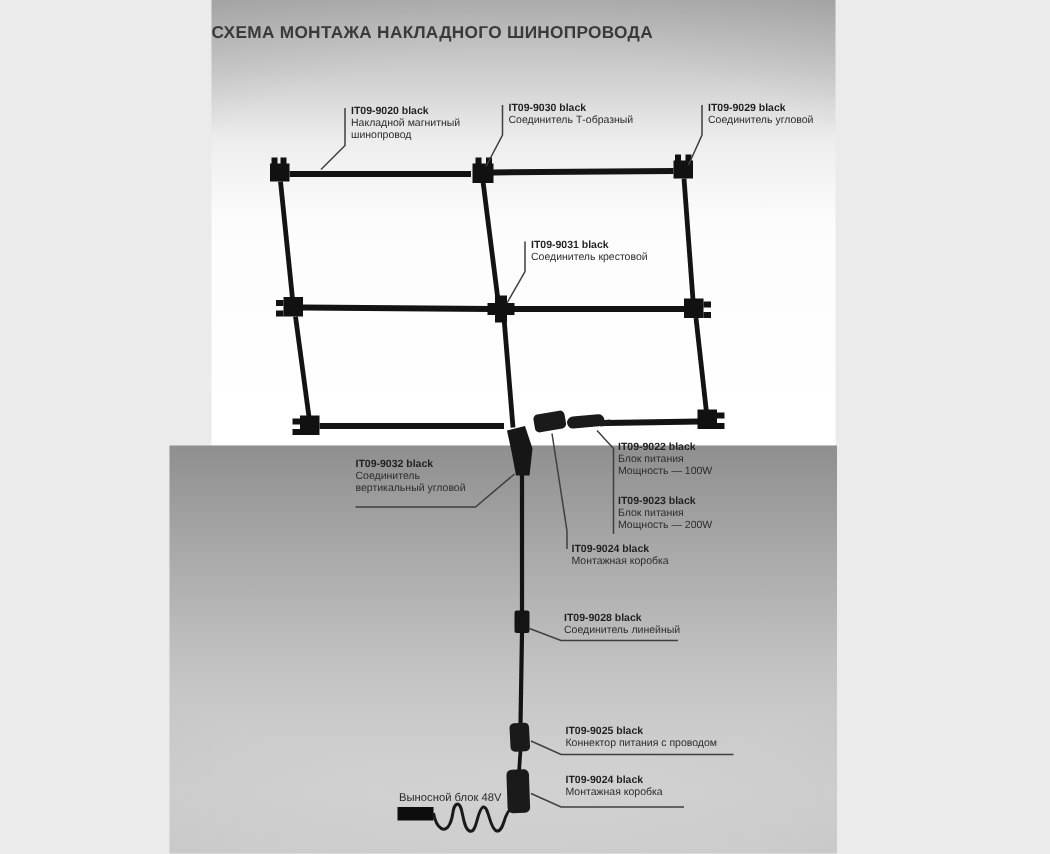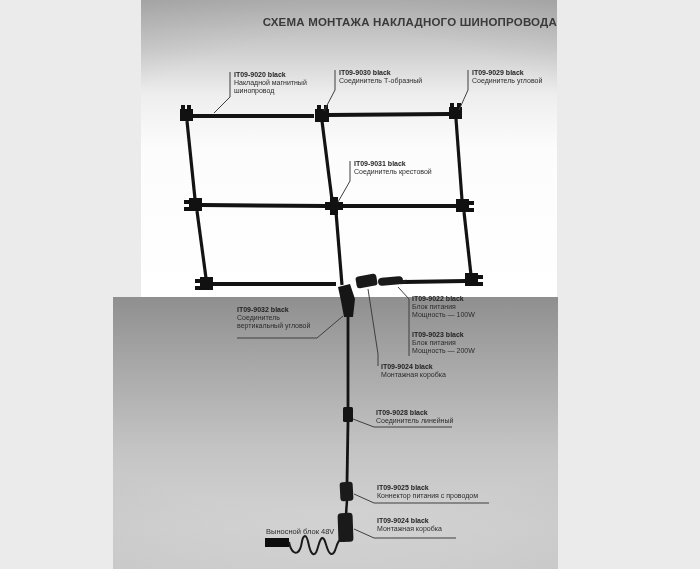--- a/index.html
+++ b/index.html
@@ -19,21 +19,21 @@
   }
   .photo-bottom{
     position:absolute;left:-28px;top:297px;width:445px;height:272px;
     background:
       radial-gradient(140% 130% at 50% 0%, rgba(0,0,0,0) 60%, rgba(0,0,0,0.10) 100%),
       linear-gradient(180deg,#8f8f8f 0%,#a8a8a8 25%,#c3c3c3 55%,#d4d4d4 85%,#d7d7d7 100%);
   }
   svg.overlay{position:absolute;left:0;top:0;}
   .title{
     position:absolute;left:141px;top:15px;width:416px;
-    text-align:right;color:#3a3a3a;font-weight:bold;
+    text-align:left;color:#3a3a3a;font-weight:bold;
     font-size:11.5px;line-height:15px;letter-spacing:.2px;
   }
   .lbl{
     position:absolute;color:#2c2c2c;font-size:7px;line-height:8px;
     white-space:nowrap;
   }
   .lbl .code{font-weight:bold;color:#1f1f1f;}
   .remote{position:absolute;color:#2c2c2c;font-size:7.5px;white-space:nowrap;}
 </style>
 </head>

